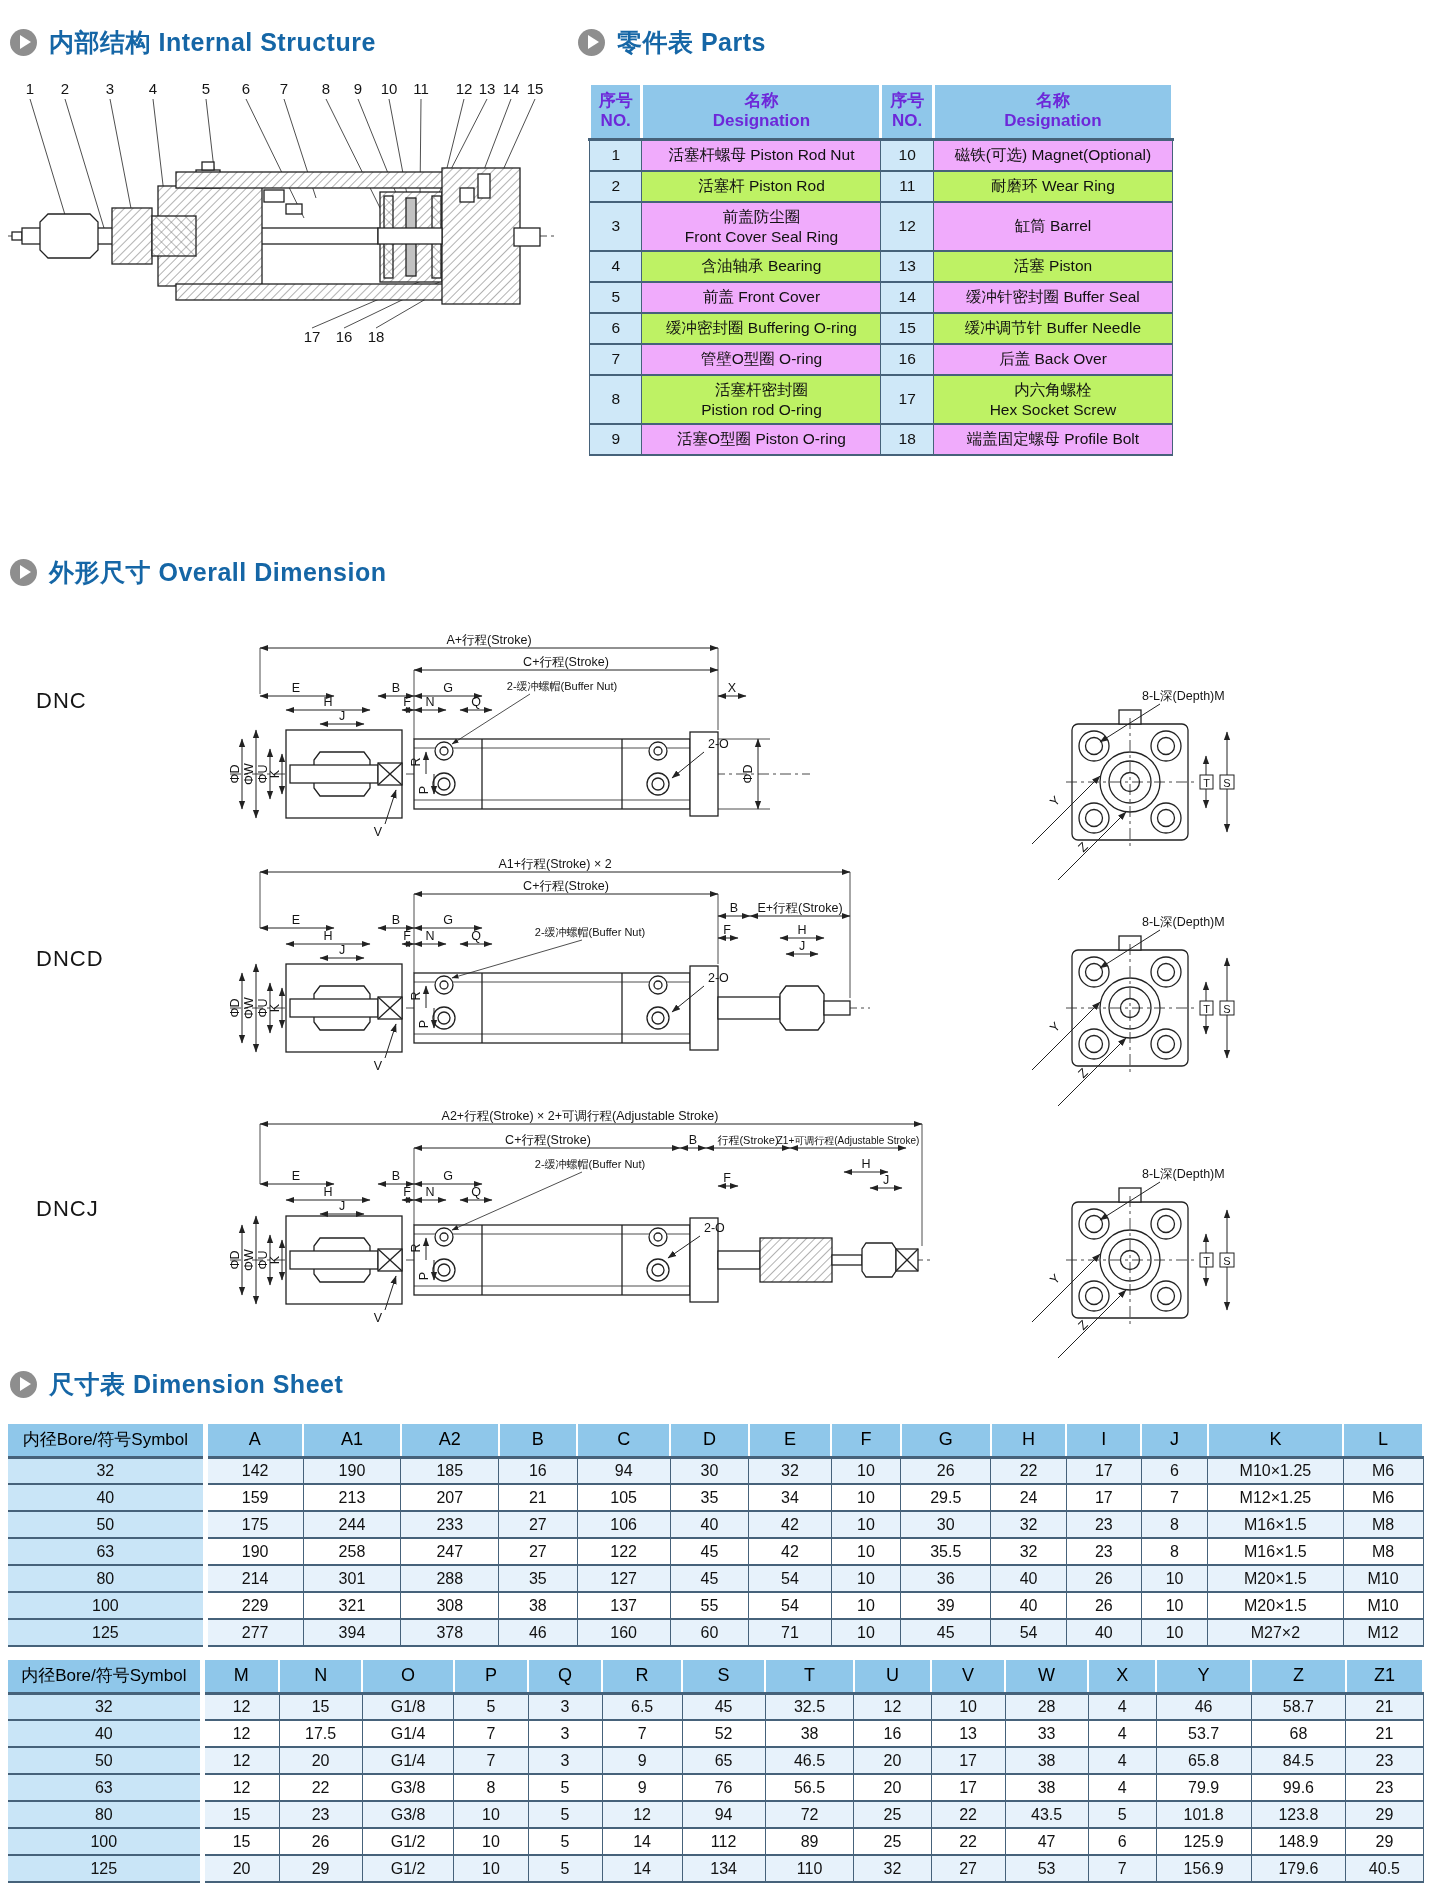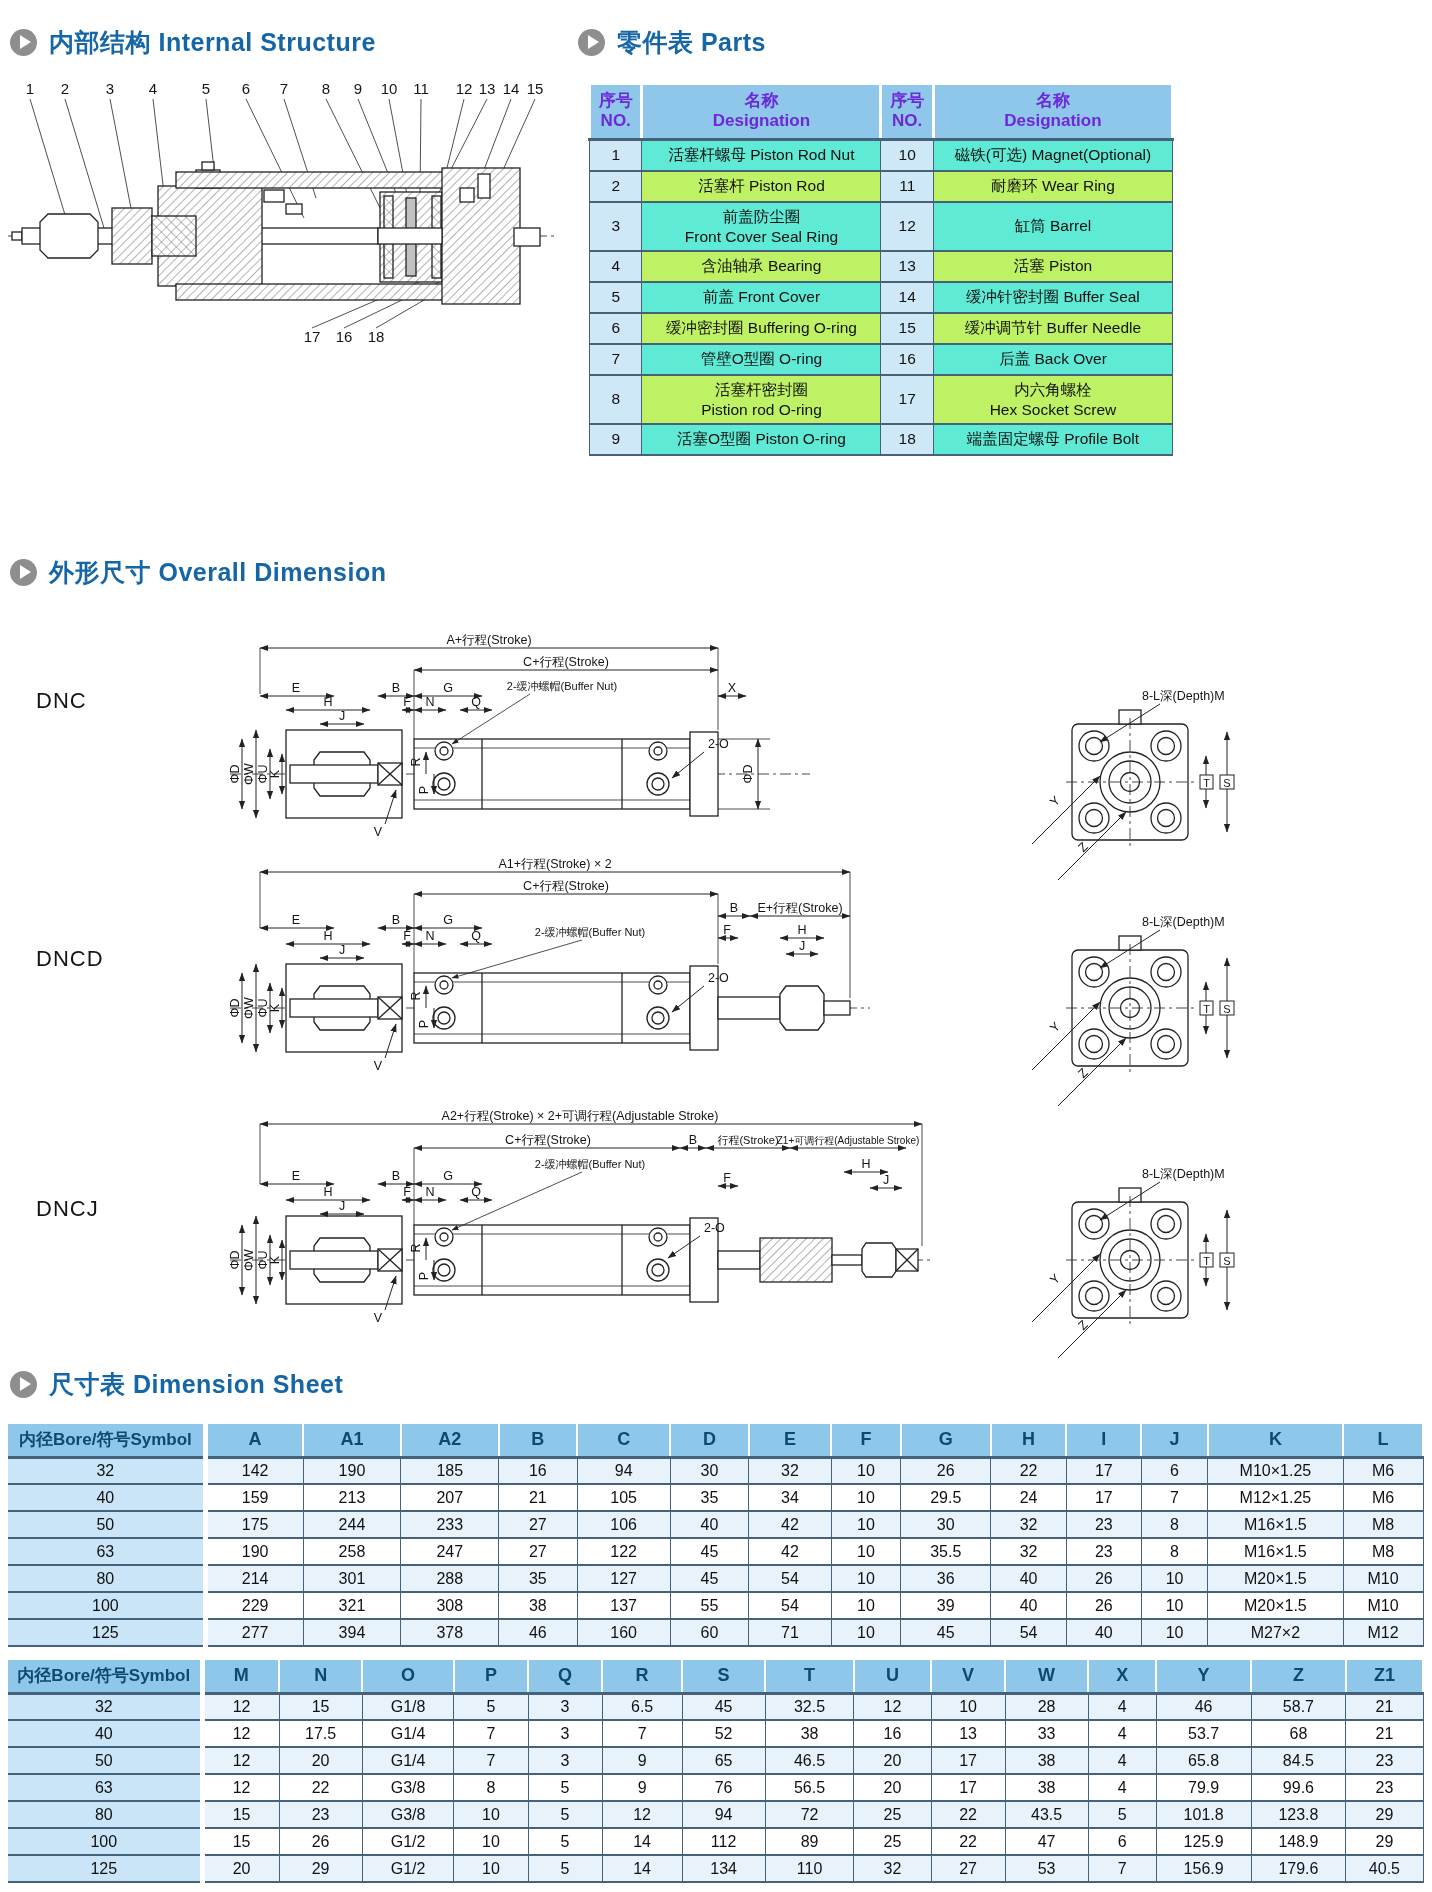--- a/index.html
+++ b/index.html
@@ -18,26 +18,26 @@
   .parts-wrap { position:absolute; left:588px; top:85px; width:586px; }
   table { border-collapse:collapse; table-layout:fixed; width:100%; }
   .parts-table th { background:#8fc7ea; color:#6d28d9; font-size:17px; font-weight:bold;
     height:54px; line-height:1.2; white-space:pre-line; vertical-align:middle;
     border-left:3px solid #fff; border-right:3px solid #fff; border-bottom:3px solid #46627a; }
   .parts-table td { border:1px solid #46627a; border-bottom:2px solid #46627a;
     font-size:15.5px; text-align:center; vertical-align:middle; padding:4px 2px;
     white-space:pre-line; height:29px; }
   .parts-table td.no-cell { background:#cfe8f8; }
   .parts-table td.name-cell { background:#bef264; }
-  .parts-table td.name-cell.odd { background:#5eead4; }
+  .parts-table td.name-cell.odd { background:#f0abfc; }
 
   
   .dim-wrap1 { position:absolute; left:8px; top:1424px; width:1416px; }
   .dim-wrap2 { position:absolute; left:8px; top:1660px; width:1416px; }
-  .dim-table th { background:#8fc7ea; color:#0c4a6e; font-size:18px; font-weight:bold;
+  .dim-table th { background:#8fc7ea; color:#000000; font-size:18px; font-weight:normal;
     height:33px; border-left:2px solid #fff; border-right:2px solid #fff;
     border-bottom:3px solid #46627a; }
   .dim-table th.sym-h { font-size:17px; }
   .dim-table td { border:1px solid #46627a; border-bottom:2px solid #46627a;
     font-size:16px; text-align:center; height:27px; background:#fff; }
   .dim-table td.odd { background:#e7f2fb; }
   .dim-table td.sym { background:#c9e5f7; border-right:5px solid #fff; border-left:none; }
   .dim-table th.sym-h { border-right:5px solid #fff; border-left:none; }
 
   svg { position:absolute; overflow:visible; }

